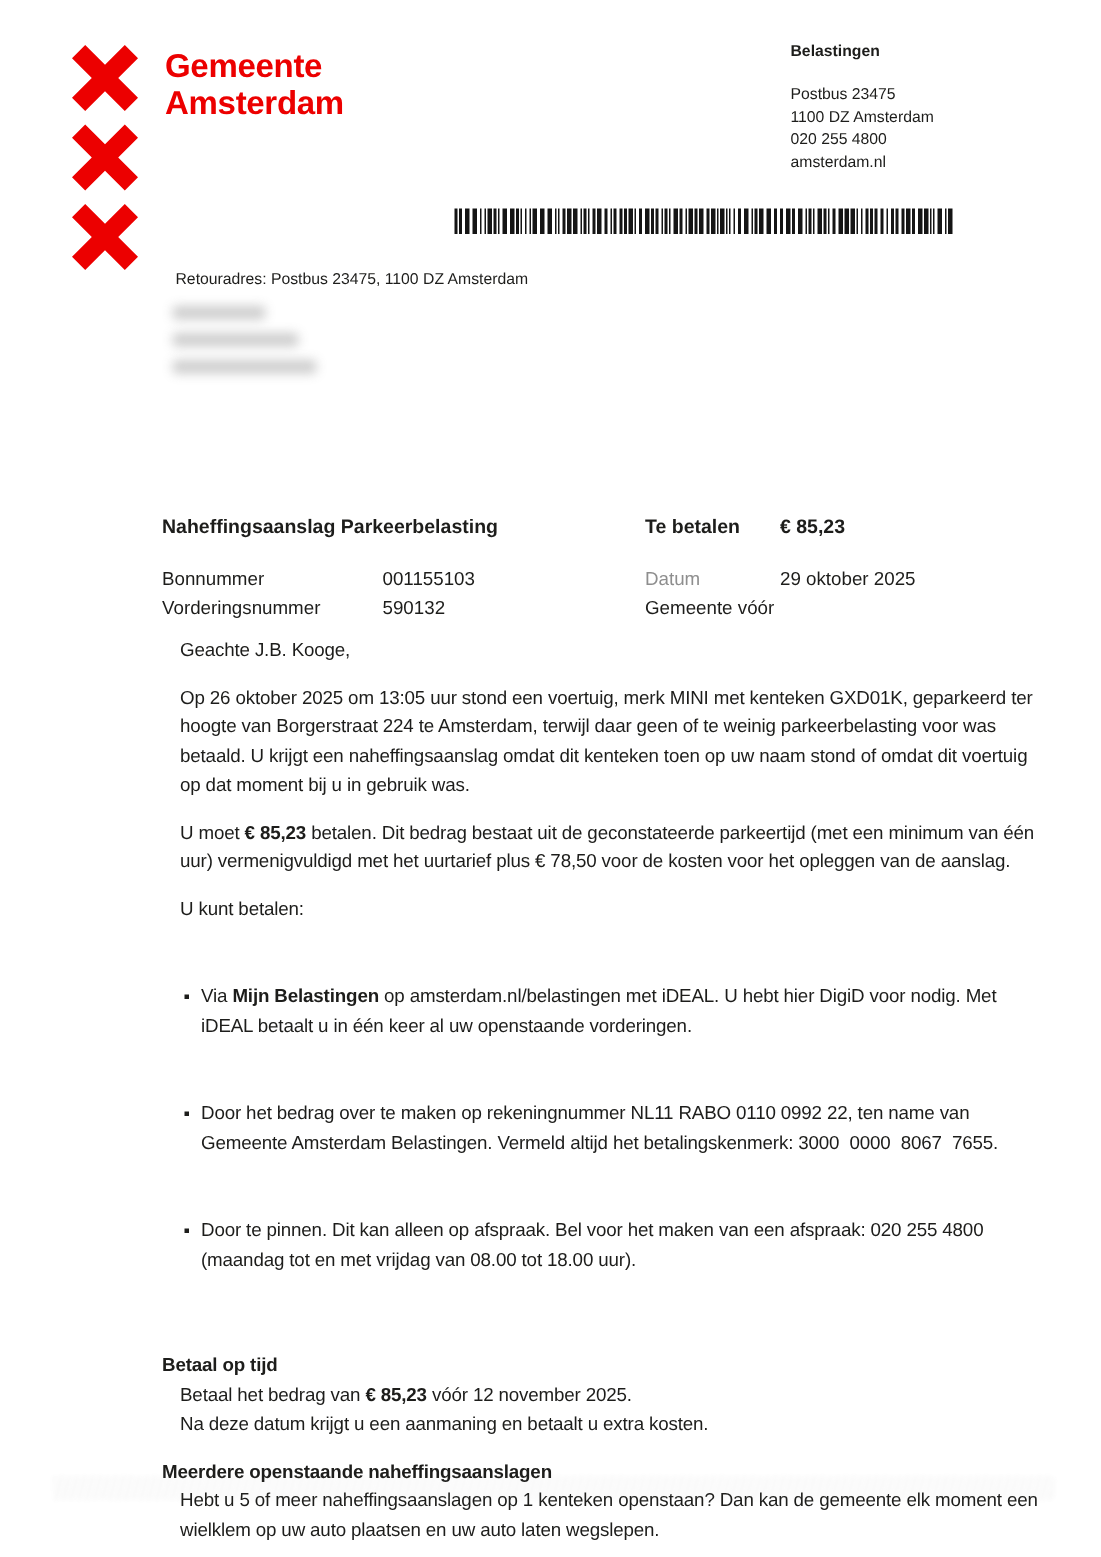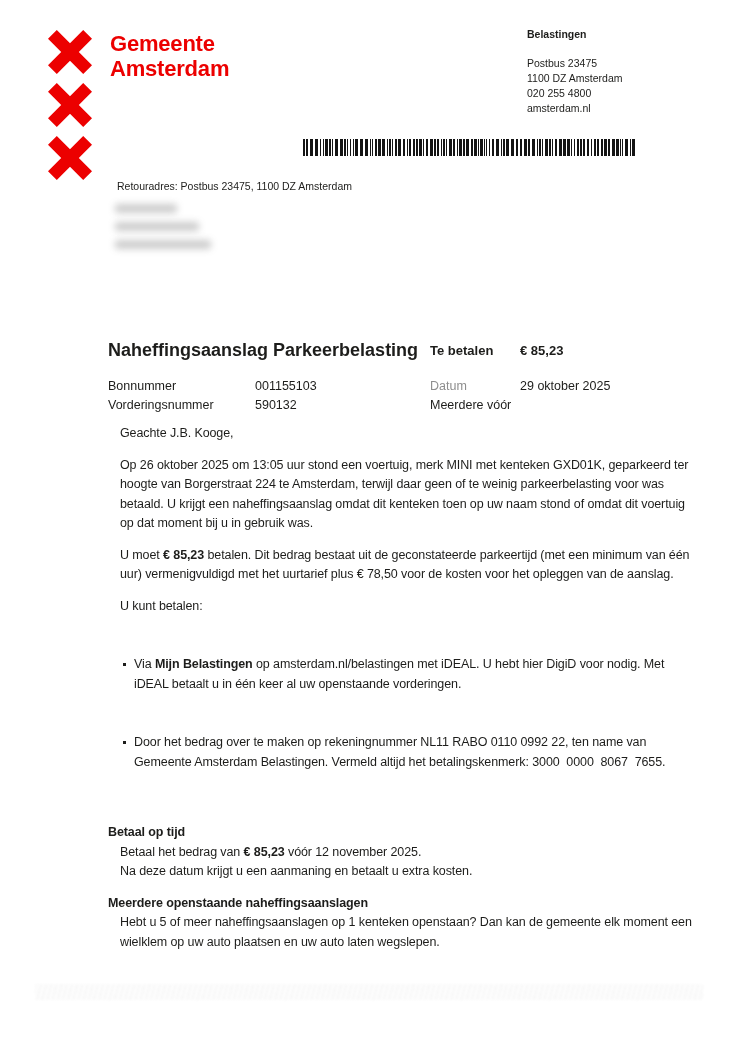--- a/index.html
+++ b/index.html
@@ -38,21 +38,21 @@
   .redacted .w3 { width: 96px; }
 
   
   .summary { left: 108px; top: 341px; width: 600px; font-size: 12.5px; }
   .summary-row {
     display: grid;
     grid-template-columns: 147px 175px 90px auto;
     line-height: 19.5px;
   }
   .summary-head { margin-bottom: 16px; }
-  .summary-head .title { grid-column: 1 / 3; font-weight: 700; font-size: 18px; }
+  .summary-head .title { grid-column: 1 / 3; font-weight: 700; font-size: 13px; }
   .summary-head .tb-label { font-weight: 700; font-size: 13px; }
   .summary-head .tb-value { font-weight: 700; font-size: 13px; }
   .lbl-gray { color: #8e8e8e; }
 
   
   .letter {
     left: 108px; top: 424px; width: 600px;
     font-size: 12.5px; line-height: 19.5px; letter-spacing: -0.1px;
   }
   .letter p, .letter ul { margin: 0 12px 12px; white-space: pre-wrap; }
@@ -120,41 +120,45 @@
     </div>
     <div class="summary-row">
       <div>Bonnummer</div>
       <div>001155103</div>
       <div class="lbl-gray">Datum</div>
       <div>29 oktober 2025</div>
     </div>
     <div class="summary-row">
       <div>Vorderingsnummer</div>
       <div>590132</div>
-      <div>Meerdere vóór</div>
+      <div>Gemeente vóór</div>
     </div>
   </div>
 
   <div class="abs letter">
     <p>Geachte J.B. Kooge,</p>
 
     <p>Op 26 oktober 2025 om 13:05 uur stond een voertuig, merk MINI met kenteken GXD01K, geparkeerd ter hoogte van Borgerstraat 224 te Amsterdam, terwijl daar geen of te weinig parkeerbelasting voor was betaald. U krijgt een naheffingsaanslag omdat dit kenteken toen op uw naam stond of omdat dit voertuig op dat moment bij u in gebruik was.</p>
 
     <p><span>U moet </span><b>€ 85,23</b><span> betalen. Dit bedrag bestaat uit de geconstateerde parkeertijd (met een minimum van één uur) vermenigvuldigd met het uurtarief plus € 78,50 voor de kosten voor het opleggen van de aanslag.</span></p>
 
     <p class="tight">U kunt betalen:</p>
     <ul>
       <li>
         <span class="bullet-marker"></span>
         <span><span>Via </span><b>Mijn Belastingen</b><span> op amsterdam.nl/belastingen met iDEAL. U hebt hier DigiD voor nodig. Met iDEAL betaalt u in één keer al uw openstaande vorderingen.</span></span>
       </li>
       <li>
         <span class="bullet-marker"></span>
         <span>Door het bedrag over te maken op rekeningnummer NL11 RABO 0110 0992 22, ten name van Gemeente Amsterdam Belastingen. Vermeld altijd het betalingskenmerk: 3000  0000  8067  7655.</span>
       </li>
+      <li>
+        <span class="bullet-marker"></span>
+        <span>Door te pinnen. Dit kan alleen op afspraak. Bel voor het maken van een afspraak: 020 255 4800 (maandag tot en met vrijdag van 08.00 tot 18.00 uur).</span>
+      </li>
     </ul>
 
     <h3>Betaal op tijd</h3>
     <p class="tight"><span>Betaal het bedrag van </span><b>€ 85,23</b><span> vóór 12 november 2025.</span></p>
     <p>Na deze datum krijgt u een aanmaning en betaalt u extra kosten.</p>
 
     <h3>Meerdere openstaande naheffingsaanslagen</h3>
     <p>Hebt u 5 of meer naheffingsaanslagen op 1 kenteken openstaan? Dan kan de gemeente elk moment een wielklem op uw auto plaatsen en uw auto laten wegslepen.</p>
 
   </div>

